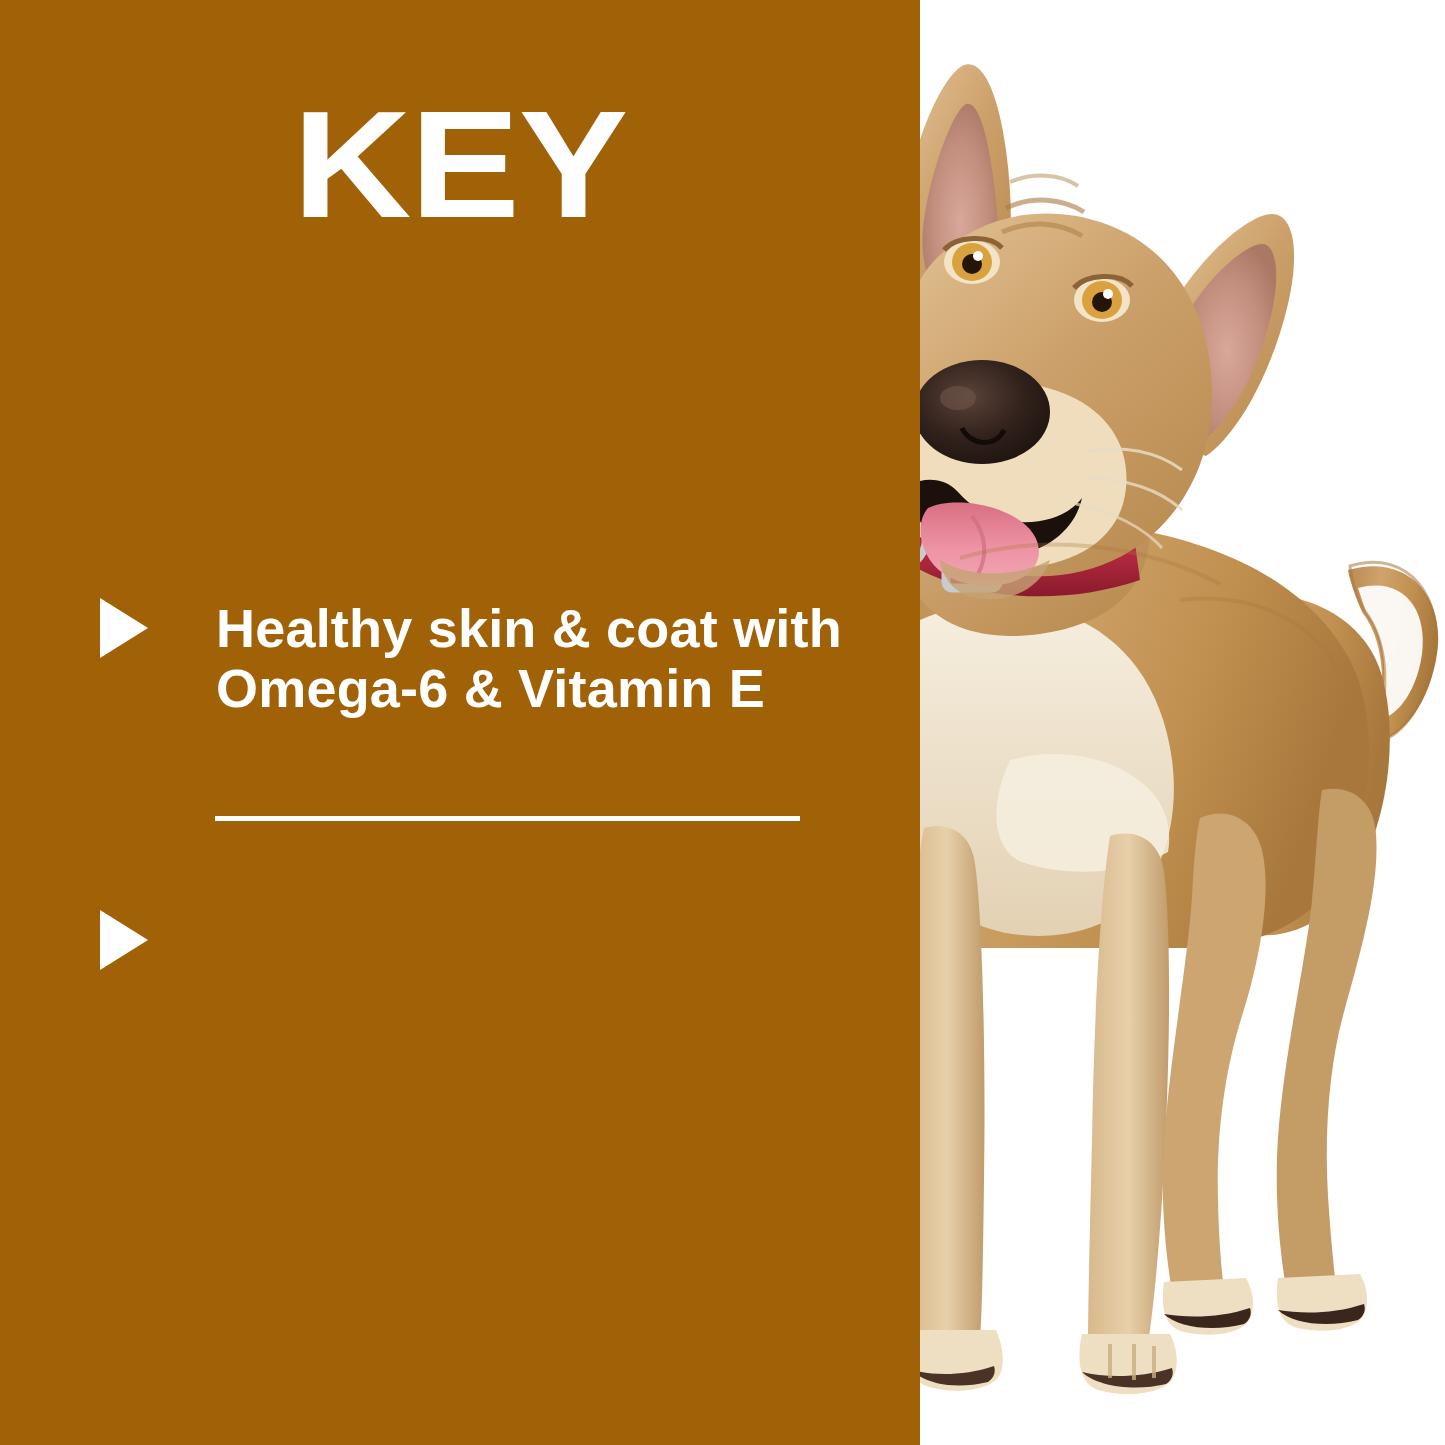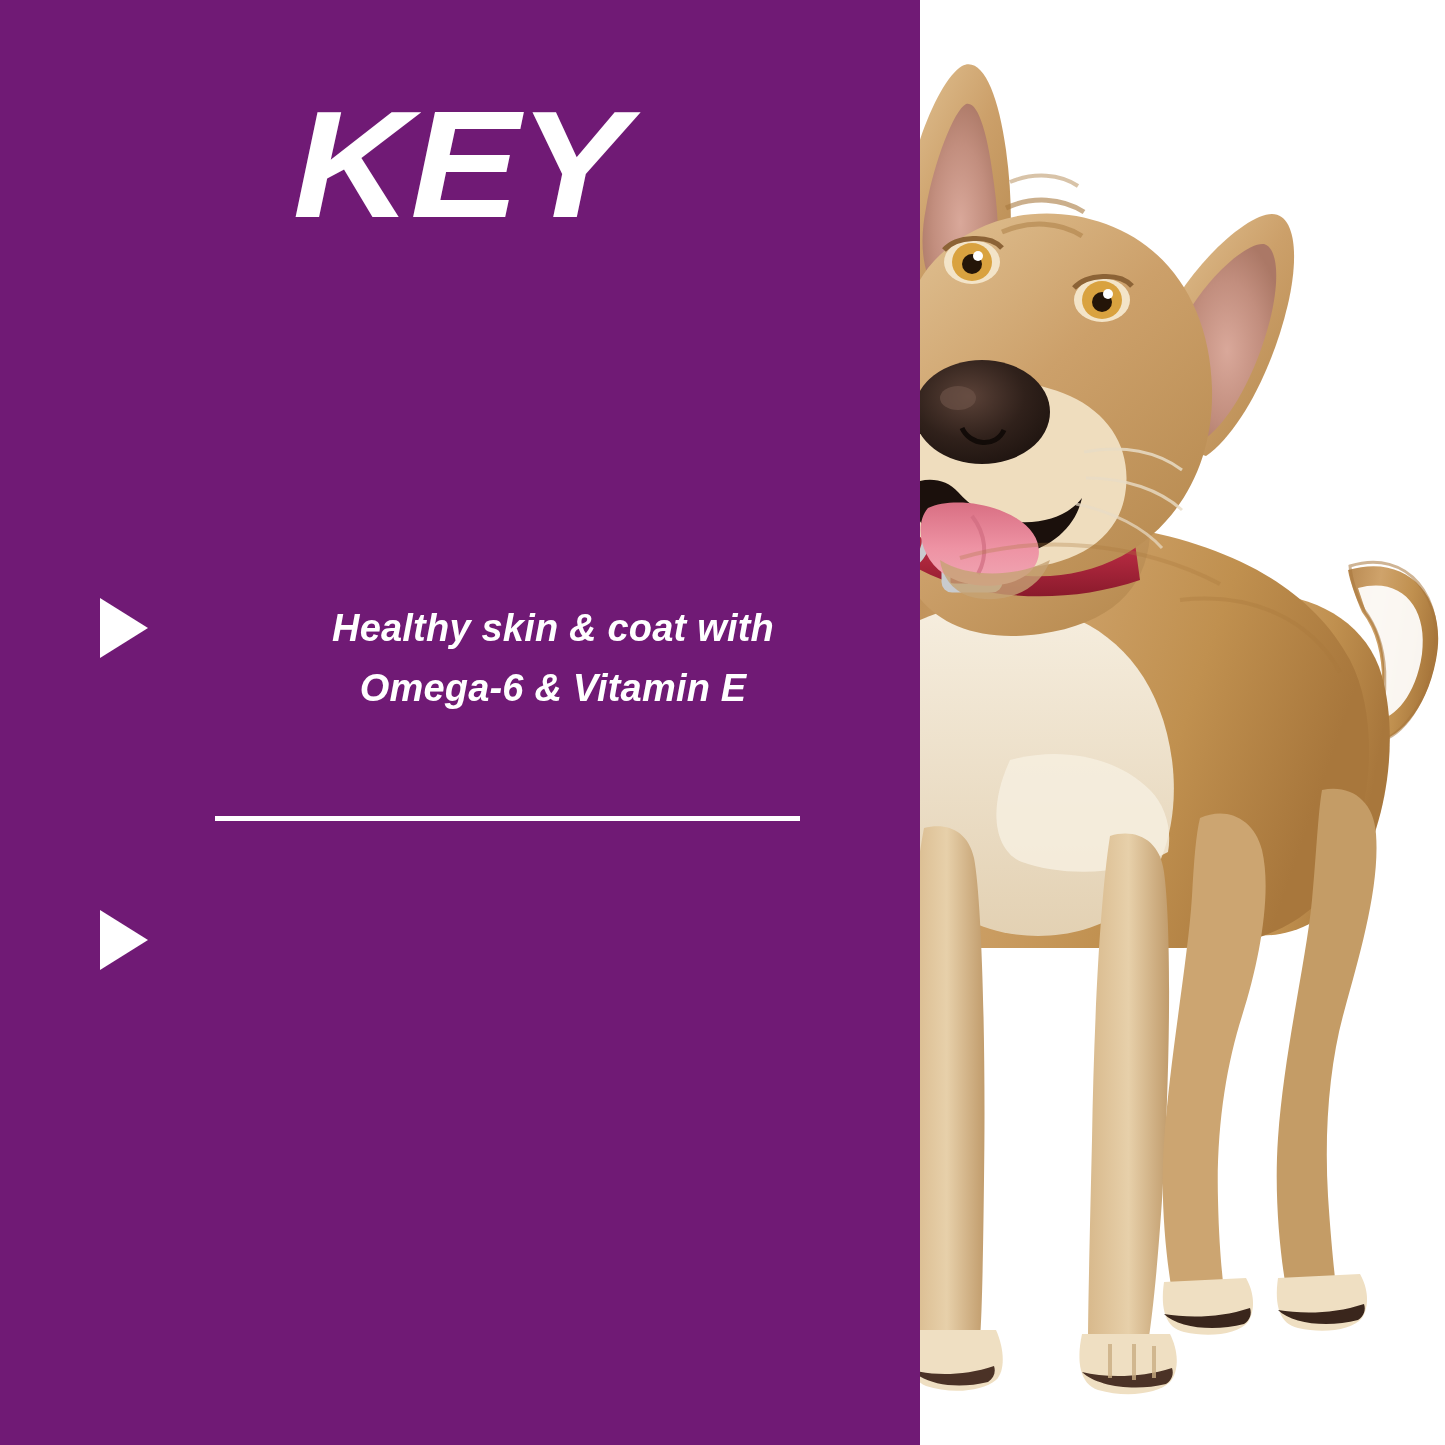--- a/index.html
+++ b/index.html
@@ -13,22 +13,21 @@
     position:relative;
     width:1445px; height:1445px;
     background:#ffffff;
   }
 
   
   #benefits-panel {
     position:absolute;
     left:0; top:0;
     width:920px; height:1445px;
-    background:#701a75;
-    font-style:italic;
+    background:#a16207;
   }
 
   
   #title-block {
     position:absolute;
     left:0; top:96px;
     width:920px;
     text-align:center;
     color:#ffffff;
   }
@@ -62,25 +61,24 @@
     margin-right:68px;
     position:relative;
   }
   .bullet-marker svg { display:block; }
 
   .benefit-text {
     flex:1 1 auto;
     color:#ffffff;
     font-family:"Liberation Sans Narrow","Liberation Sans", sans-serif;
     font-weight:bold;
-    font-size:38px;
+    font-size:54px;
     line-height:60px;
     letter-spacing:0.2px;
     white-space:pre-line;
-    text-align:center;
   }
 
   
   #benefit-divider {
     position:absolute;
     left:215px; top:816px;
     width:585px; height:5px;
     background:#ffffff;
   }
 

